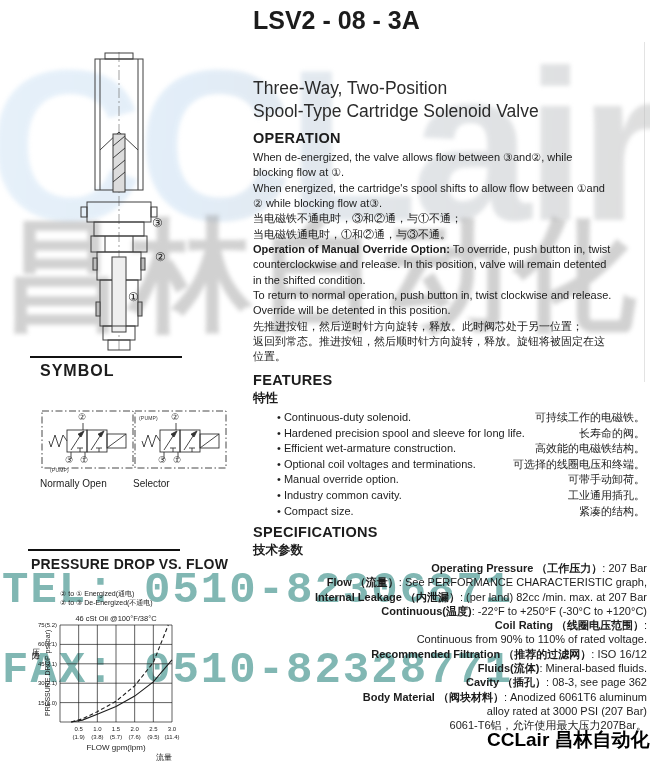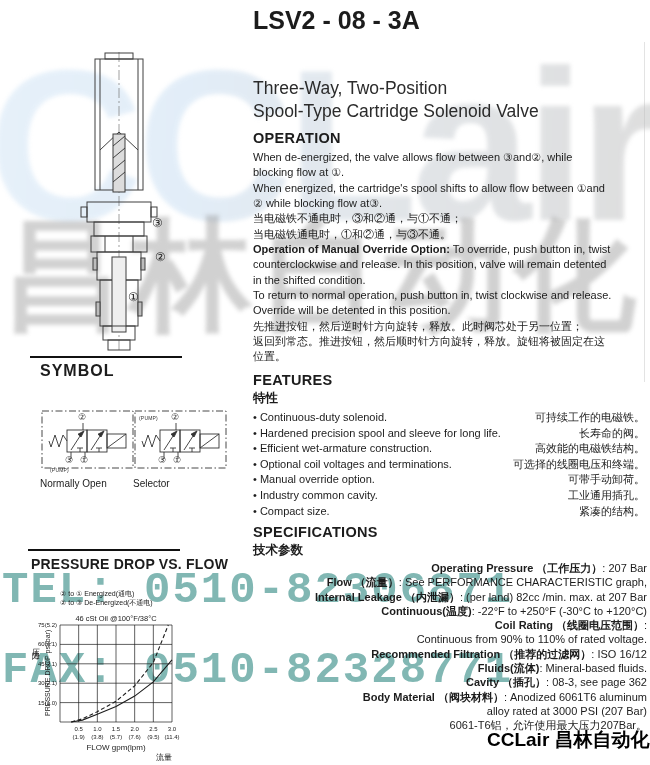--- a/index.html
+++ b/index.html
@@ -228,21 +228,21 @@
         <div class="op-line">Override will be detented in this position.</div>
         <div class="op-line">先推进按钮，然后逆时针方向旋转，释放。此时阀芯处于另一位置；</div>
         <div class="op-line">返回到常态。推进按钮，然后顺时针方向旋转，释放。旋钮将被固定在这</div>
         <div class="op-line">位置。</div>
       </div>
   </div>
 
   <div class="abs z2" style="left:253px;top:372px;width:392px;">
     <div class="sechead">FEATURES</div>
     <div class="secheadzh">特性</div>
-    <div style="margin-top:3px;">
+    <div style="margin-top:3px;margin-left:24px;">
         <div class="feat-row">
           <span>• Continuous-duty solenoid.</span>
           <span>可持续工作的电磁铁。</span>
         </div>
         <div class="feat-row">
           <span>• Hardened precision spool and sleeve for long life.</span>
           <span>长寿命的阀。</span>
         </div>
         <div class="feat-row">
           <span>• Efficient wet-armature construction.</span>

